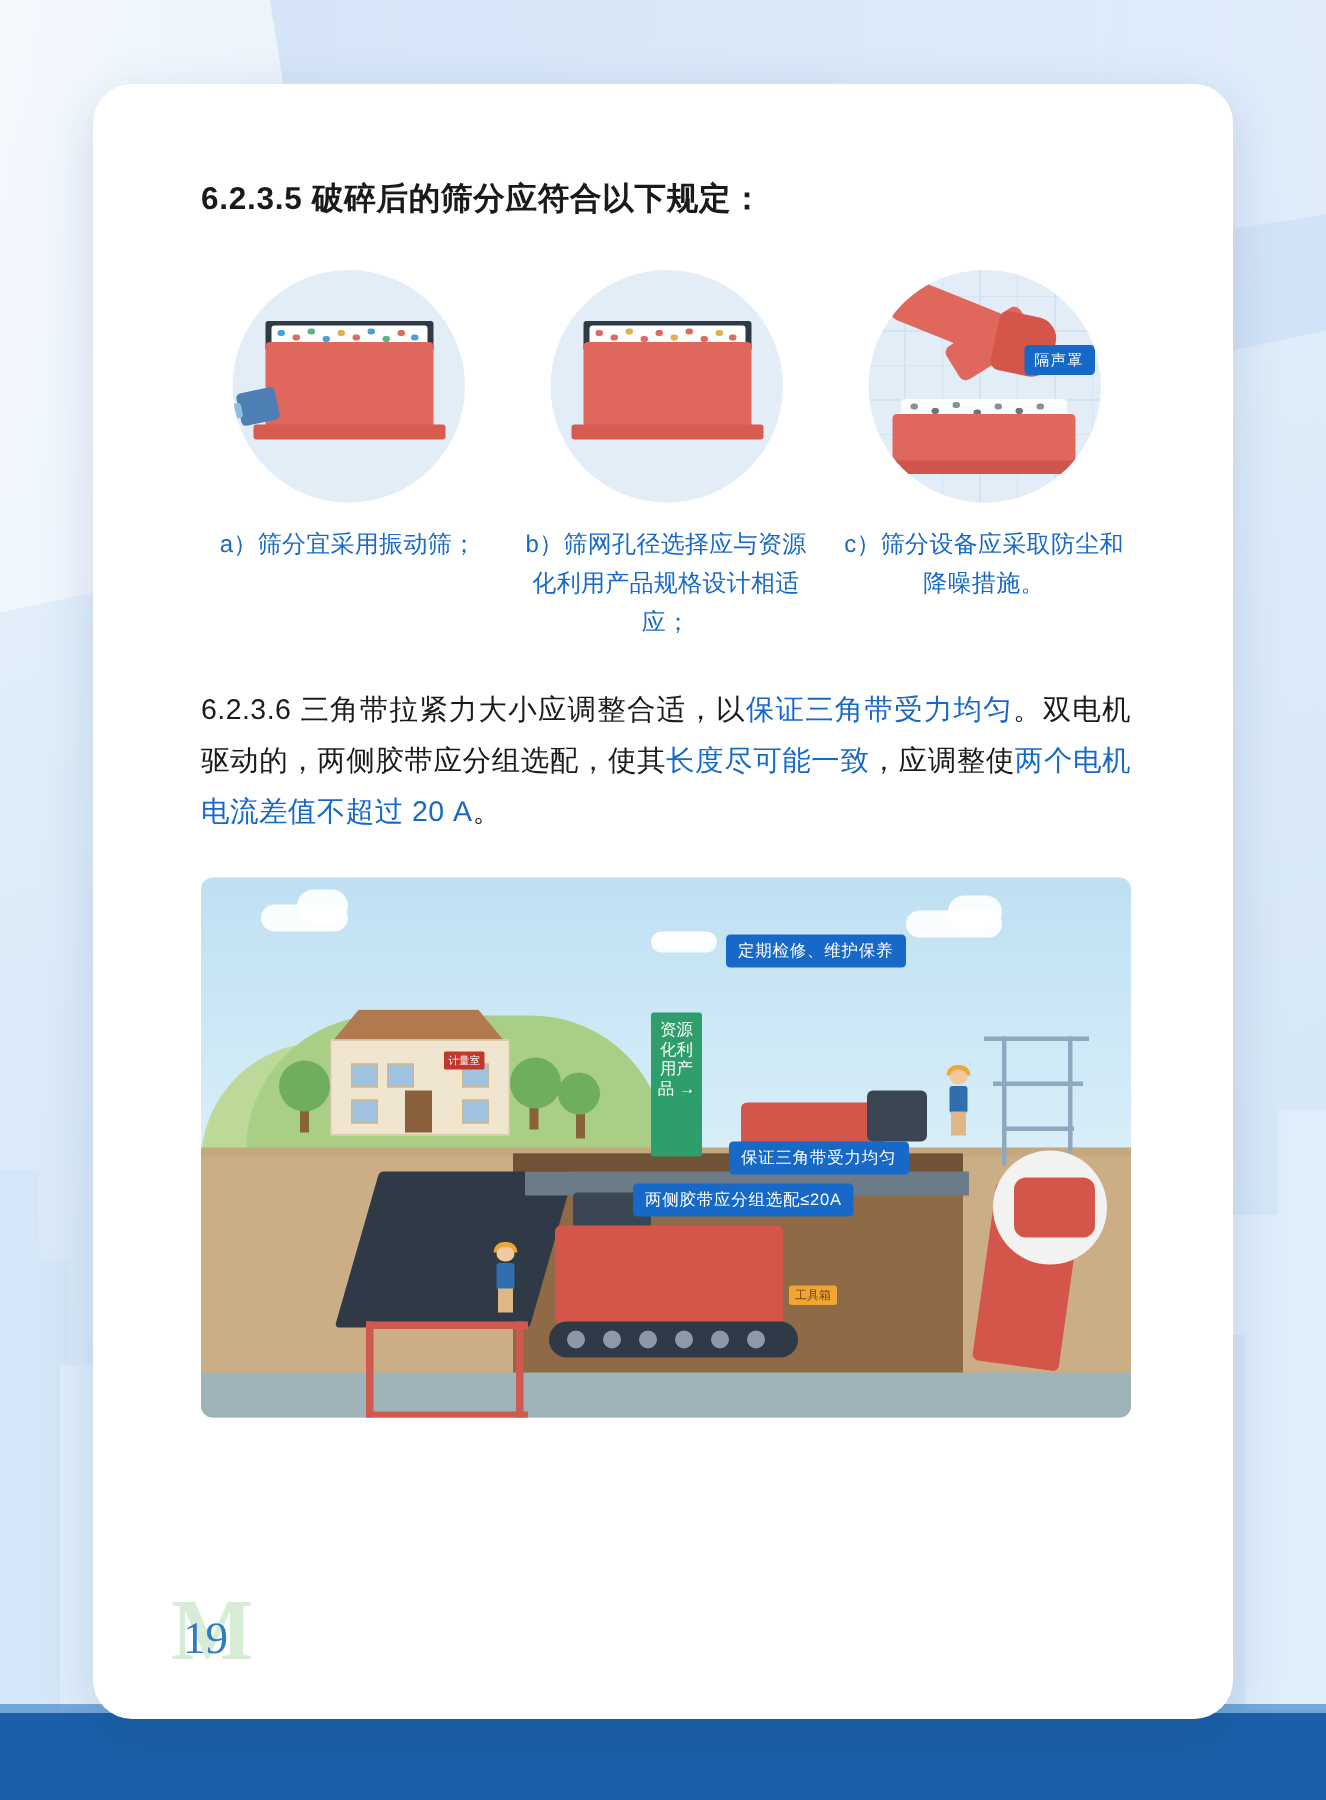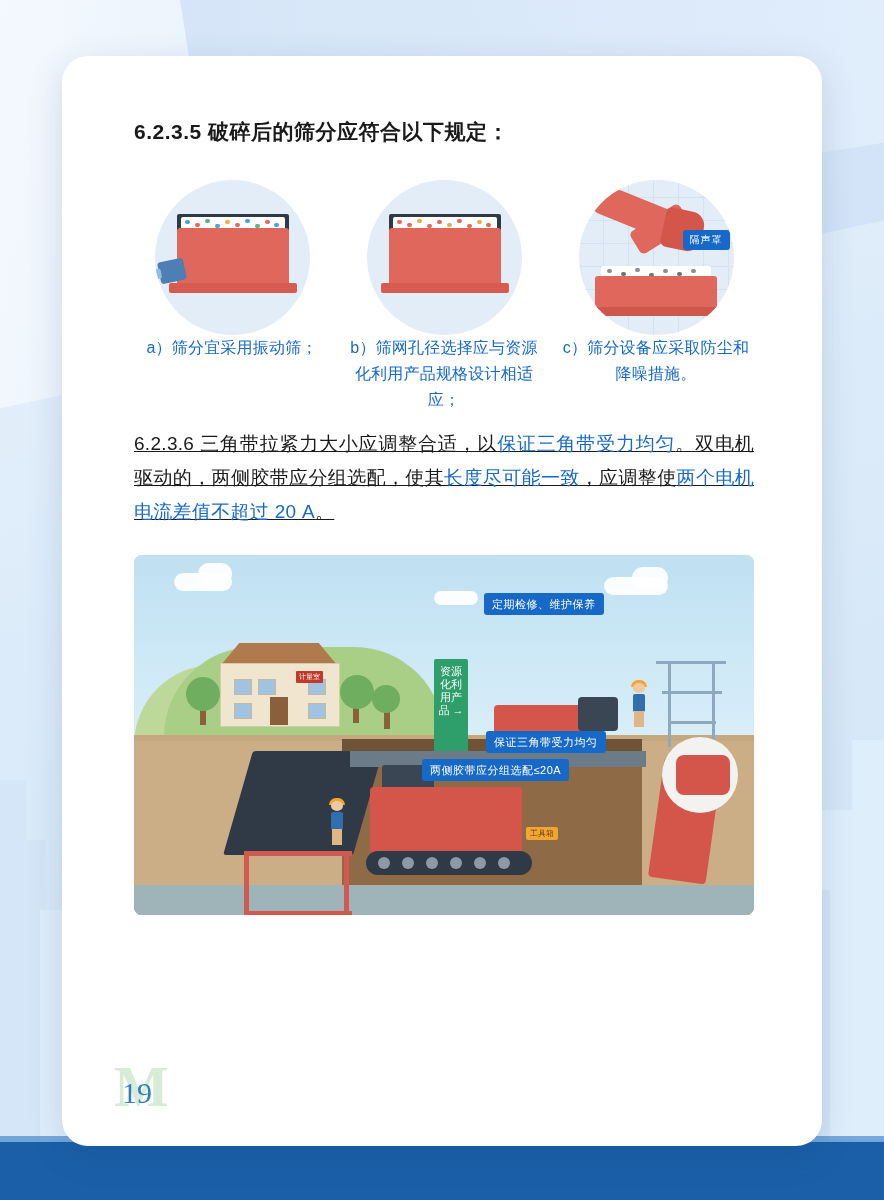--- a/index.html
+++ b/index.html
@@ -36,31 +36,31 @@
   
   .h-sec{
     font-size:21px;color:#1a1a1a;font-weight:700;letter-spacing:.5px;
     margin:0 0 34px 0;
   }
   .para{
     font-size:19px;line-height:34px;color:#1a1a1a;margin:0 0 6px 0;
     letter-spacing:.3px;text-align:justify;
   }
   .hl{color:#1769c8;}
-  .para2{margin-top:14px;text-decoration:underline;}
+  .para2{margin-top:28px;}
 
   
   .figs{display:flex;justify-content:space-between;align-items:flex-start;margin:0 0 4px 0;}
   .fig{width:196px;}
   .circ{
     width:155px;height:155px;border-radius:50%;
     background:#e3edf8;margin:0 auto;position:relative;overflow:hidden;
   }
   .cap{
-    font-size:16px;line-height:26px;color:#1769c8;text-align:center;
+    margin-top:16px;font-size:16px;line-height:26px;color:#1769c8;text-align:center;
     letter-spacing:.2px;
   }
 
   
   .scr-body{position:absolute;left:22px;top:48px;width:112px;height:58px;background:#e0675c;border-radius:3px;}
   .scr-top{position:absolute;left:22px;top:34px;width:112px;height:20px;background:#2f3a46;border-radius:2px;}
   .scr-feed{position:absolute;left:26px;top:37px;width:104px;height:14px;background:#ffffff;border-radius:2px;overflow:hidden;}
   .dotA{position:absolute;width:5px;height:4px;border-radius:2px;}
   .scr-base{position:absolute;left:14px;top:103px;width:128px;height:10px;background:#d85b50;border-radius:2px;}
   .motor{position:absolute;left:4px;top:80px;width:26px;height:22px;background:#4d7fb5;border-radius:3px;transform:rotate(-12deg);}
@@ -96,21 +96,21 @@
   .pit-dark{position:absolute;left:208px;top:184px;width:300px;height:16px;background:#6f5336;}
   .floor{position:absolute;left:0;top:330px;width:100%;height:30px;background:#9fb4b8;}
   .house{position:absolute;left:86px;top:108px;width:118px;height:62px;background:#f0e6cf;border:1px solid #d9c9a8;}
   .roof{position:absolute;left:74px;top:88px;width:142px;height:24px;background:#b07a4e;
     clip-path:polygon(8% 100%,92% 100%,78% 0,22% 0);}
   .door{position:absolute;left:136px;top:142px;width:18px;height:28px;background:#8a5f3c;}
   .hwin{position:absolute;width:16px;height:14px;background:#9fc3e0;border:1px solid #cbb696;}
   .tree{position:absolute;width:34px;height:34px;background:#6fae5e;border-radius:50%;}
   .trunk{position:absolute;width:6px;height:18px;background:#8a6239;}
   .sign-house{position:absolute;left:162px;top:116px;font-size:7px;color:#fff;background:#c0392b;padding:1px 3px;border-radius:1px;}
-  .banner{position:absolute;left:300px;top:104px;width:34px;height:96px;background:#2e9e6b;border-radius:2px;
+  .banner{position:absolute;left:300px;top:90px;width:34px;height:96px;background:#2e9e6b;border-radius:2px;
     color:#fff;font-size:11px;line-height:13px;padding:6px 4px;box-sizing:border-box;text-align:center;}
   .belt{position:absolute;left:104px;top:196px;width:130px;height:104px;background:#2f3a46;
     transform:skewX(-16deg);border-radius:3px;}
   .belt-frame{position:absolute;left:110px;top:296px;width:108px;height:70px;}
   .belt-leg{position:absolute;width:5px;height:70px;background:#d05a4f;}
   .crusher{position:absolute;left:236px;top:232px;width:152px;height:66px;background:#d4564b;border-radius:4px;}
   .cab{position:absolute;left:248px;top:210px;width:52px;height:34px;background:#3b4654;border-radius:3px 3px 0 0;}
   .track{position:absolute;left:232px;top:296px;width:166px;height:24px;background:#2f3a46;border-radius:12px;}
   .wheel{position:absolute;top:302px;width:12px;height:12px;border-radius:50%;background:#8d99a6;}
   .convey-top{position:absolute;left:216px;top:196px;width:296px;height:16px;background:#6b7b88;}

